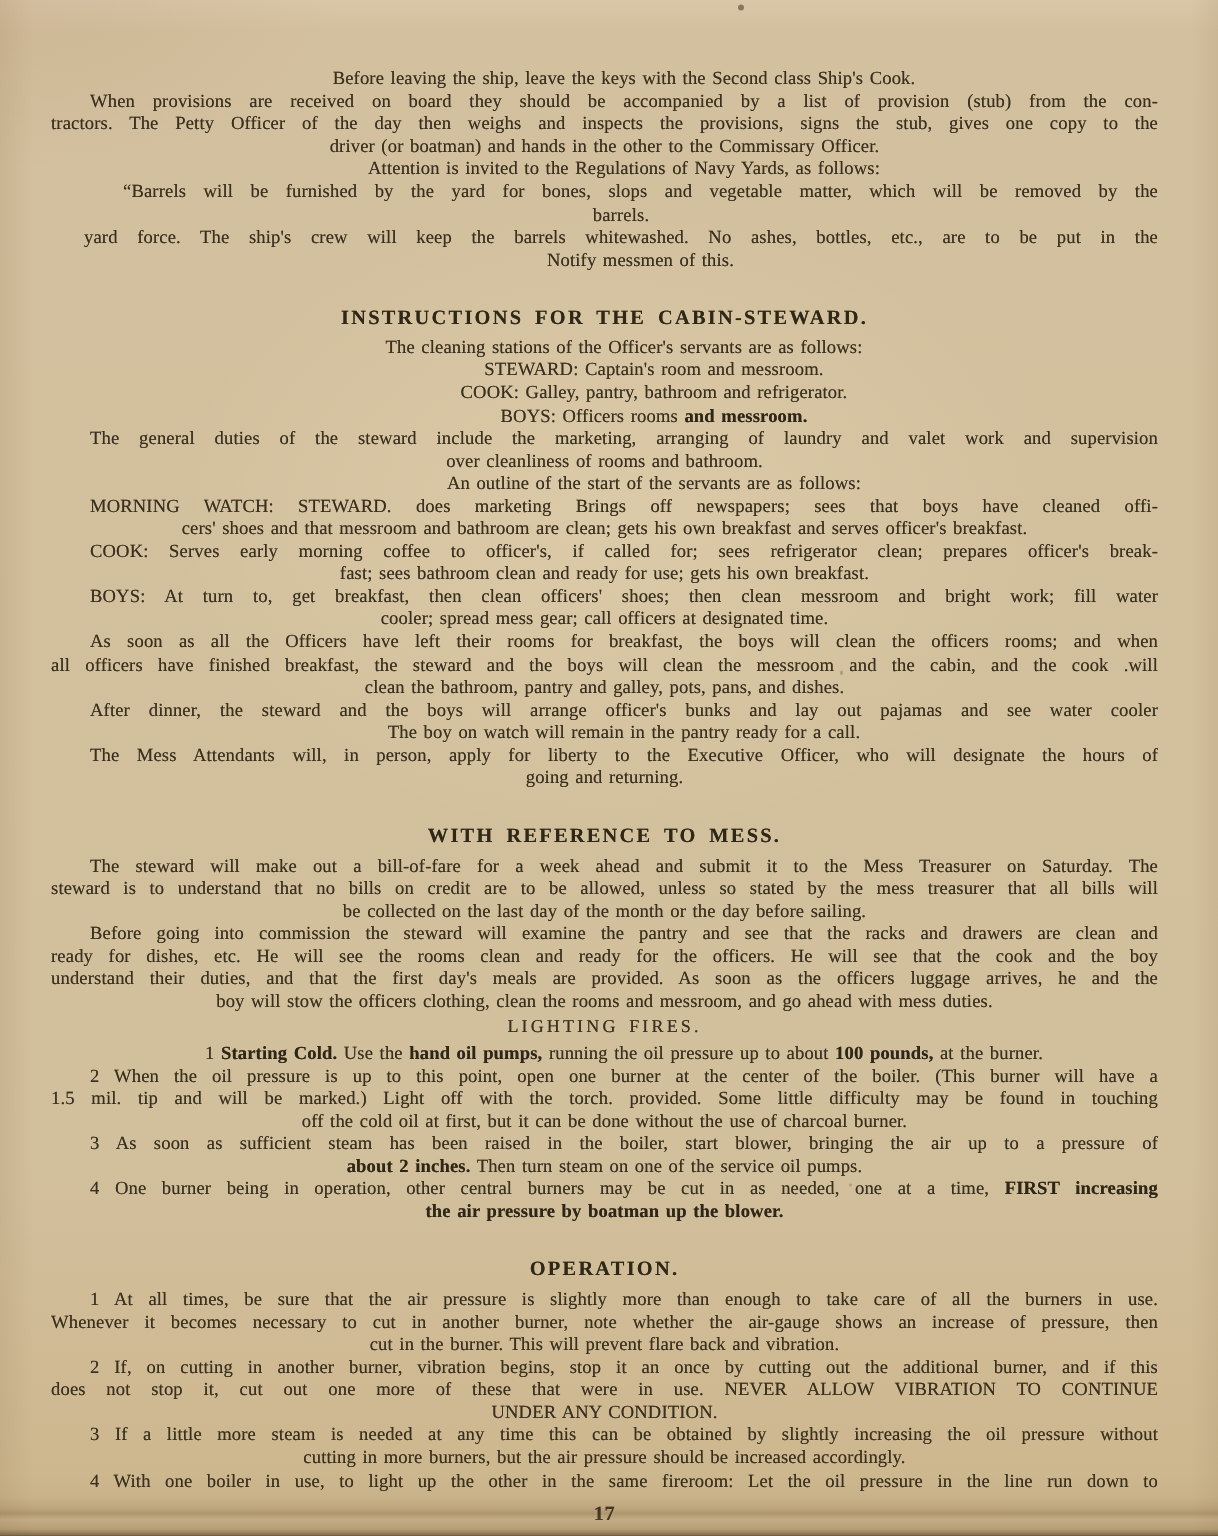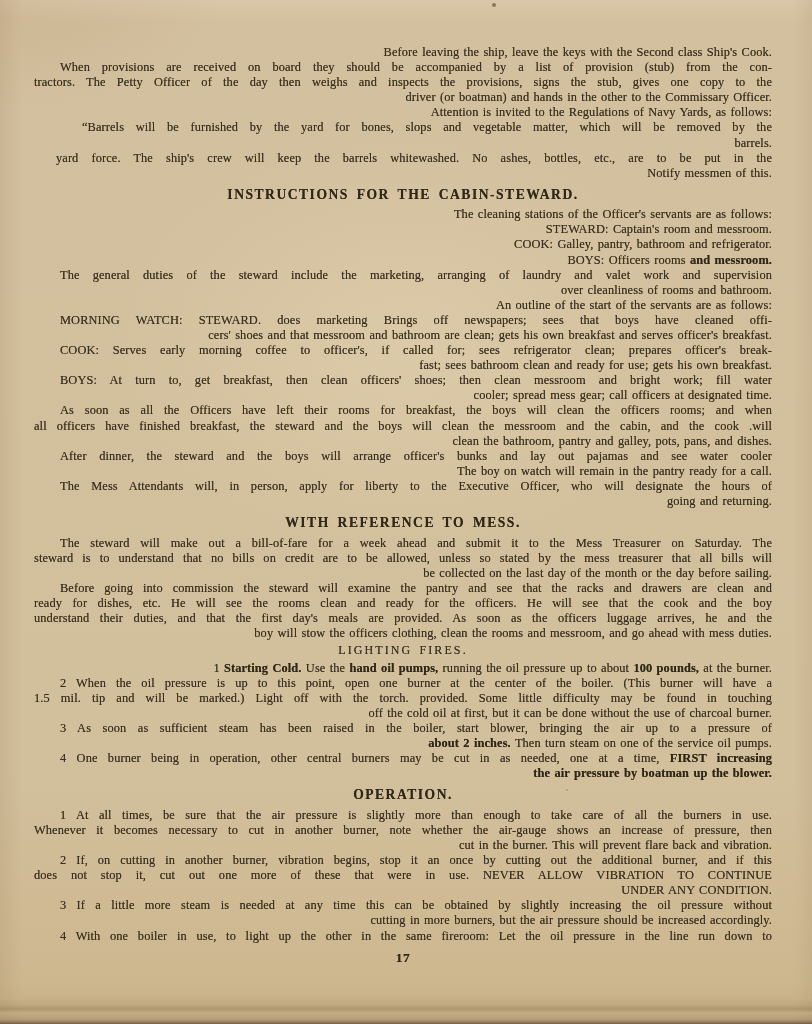--- a/index.html
+++ b/index.html
@@ -37,33 +37,33 @@
     position:absolute;left:34px;top:45px;width:738px;
     text-shadow:0 0 .4px rgba(52,42,26,0.65);
   }
   .line{
     font-size:12.4px;
     line-height:15.1px;
     height:15.1px;
     word-spacing:0.09em;
     letter-spacing:0.1px;
     white-space:normal;
-    text-align:right;
+    text-align:center;
   }
   .line.just{text-align:justify;text-align-last:justify;}
   .ind1{padding-left:26px;}
   .ind2{padding-left:22px;}
   .ind3{padding-left:48px;}
   .ind4{padding-left:66px;}
   .line b{font-weight:bold;color:#2e2616;}
   .heading{
     font-size:13.6px;line-height:15.4px;
     font-weight:bold;text-align:center;
     letter-spacing:1.5px;word-spacing:3px;
-    margin:6px 0 5px;color:#2f2817;
+    margin:23px 0 5px;color:#2f2817;
   }
   .heading.light{
     font-weight:normal;letter-spacing:2.1px;word-spacing:2px;
     font-size:12px;margin:2px 0 2px;color:#39301f;
   }
   .page-number{
     text-align:center;font-weight:bold;font-size:13.5px;
     margin-top:6px;letter-spacing:0.5px;color:#2f2817;
   }
 </style>

